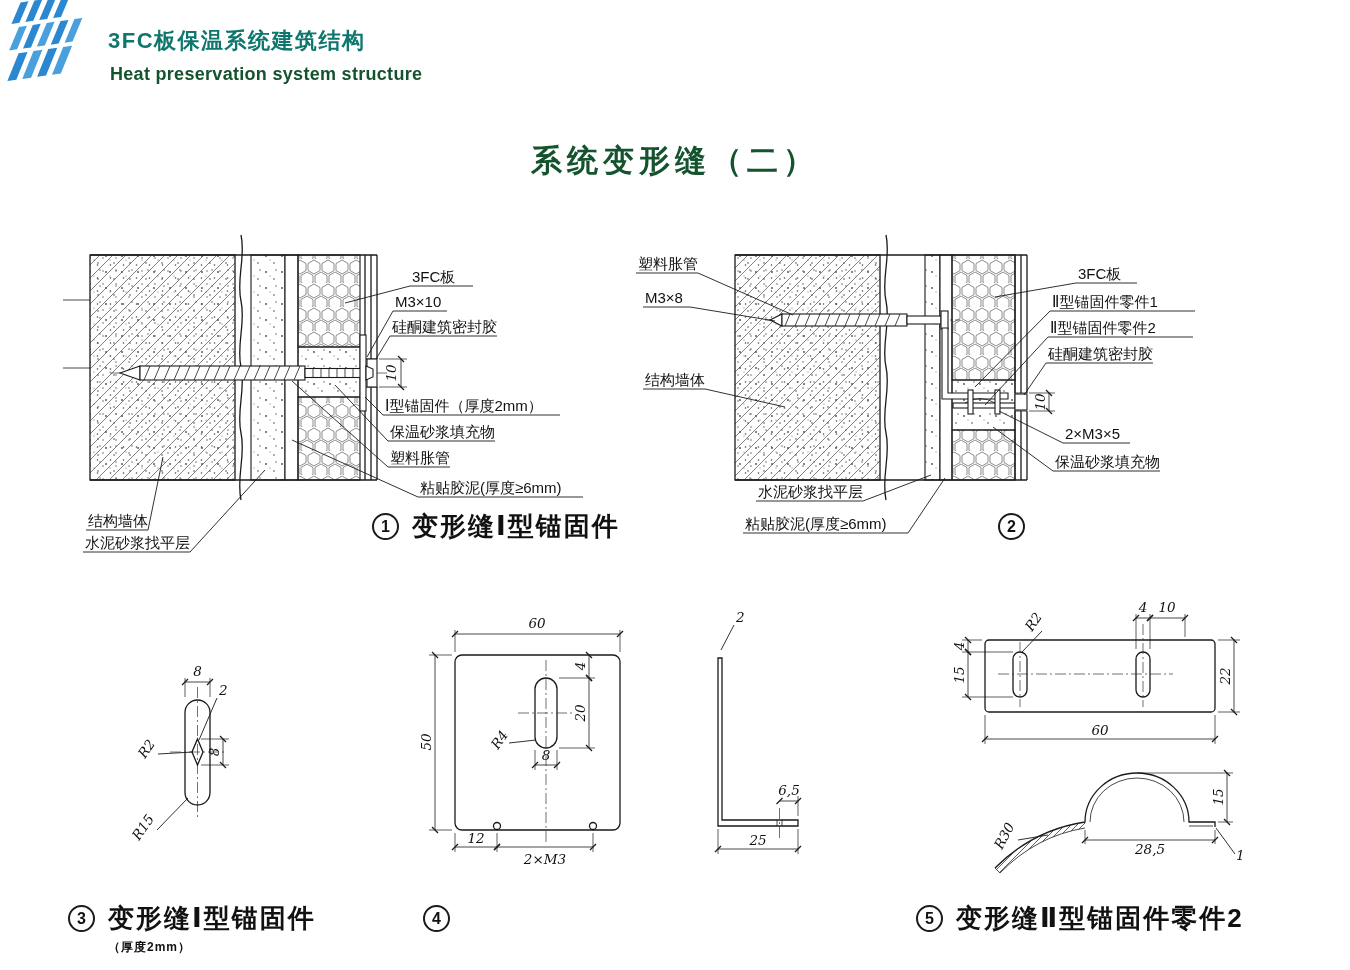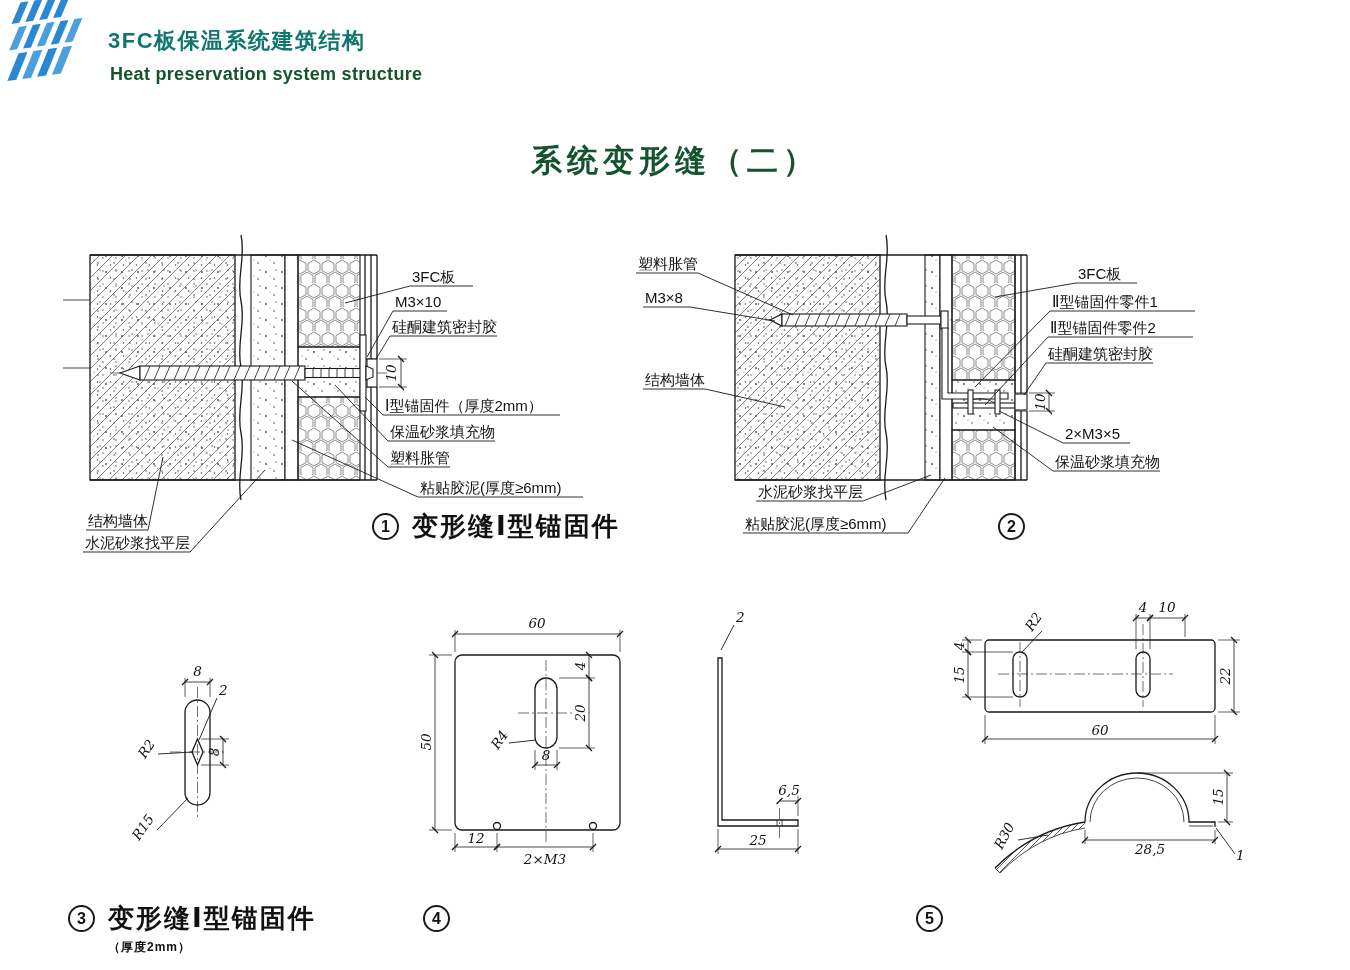--- a/index.html
+++ b/index.html
@@ -352,13 +352,14 @@
   <span class="col">
     <span>变形缝Ⅰ型锚固件</span>
     <span class="sub">（厚度2mm）</span>
   </span>
 </div>
 <div class="cap" style="left:423px;top:901px">
   <span class="no">4</span>
 </div>
 <div class="cap" style="left:916px;top:901px">
   <span class="no">5</span>
+  <span>变形缝Ⅱ型锚固件零件2</span>
 </div>
 
 </body></html>

